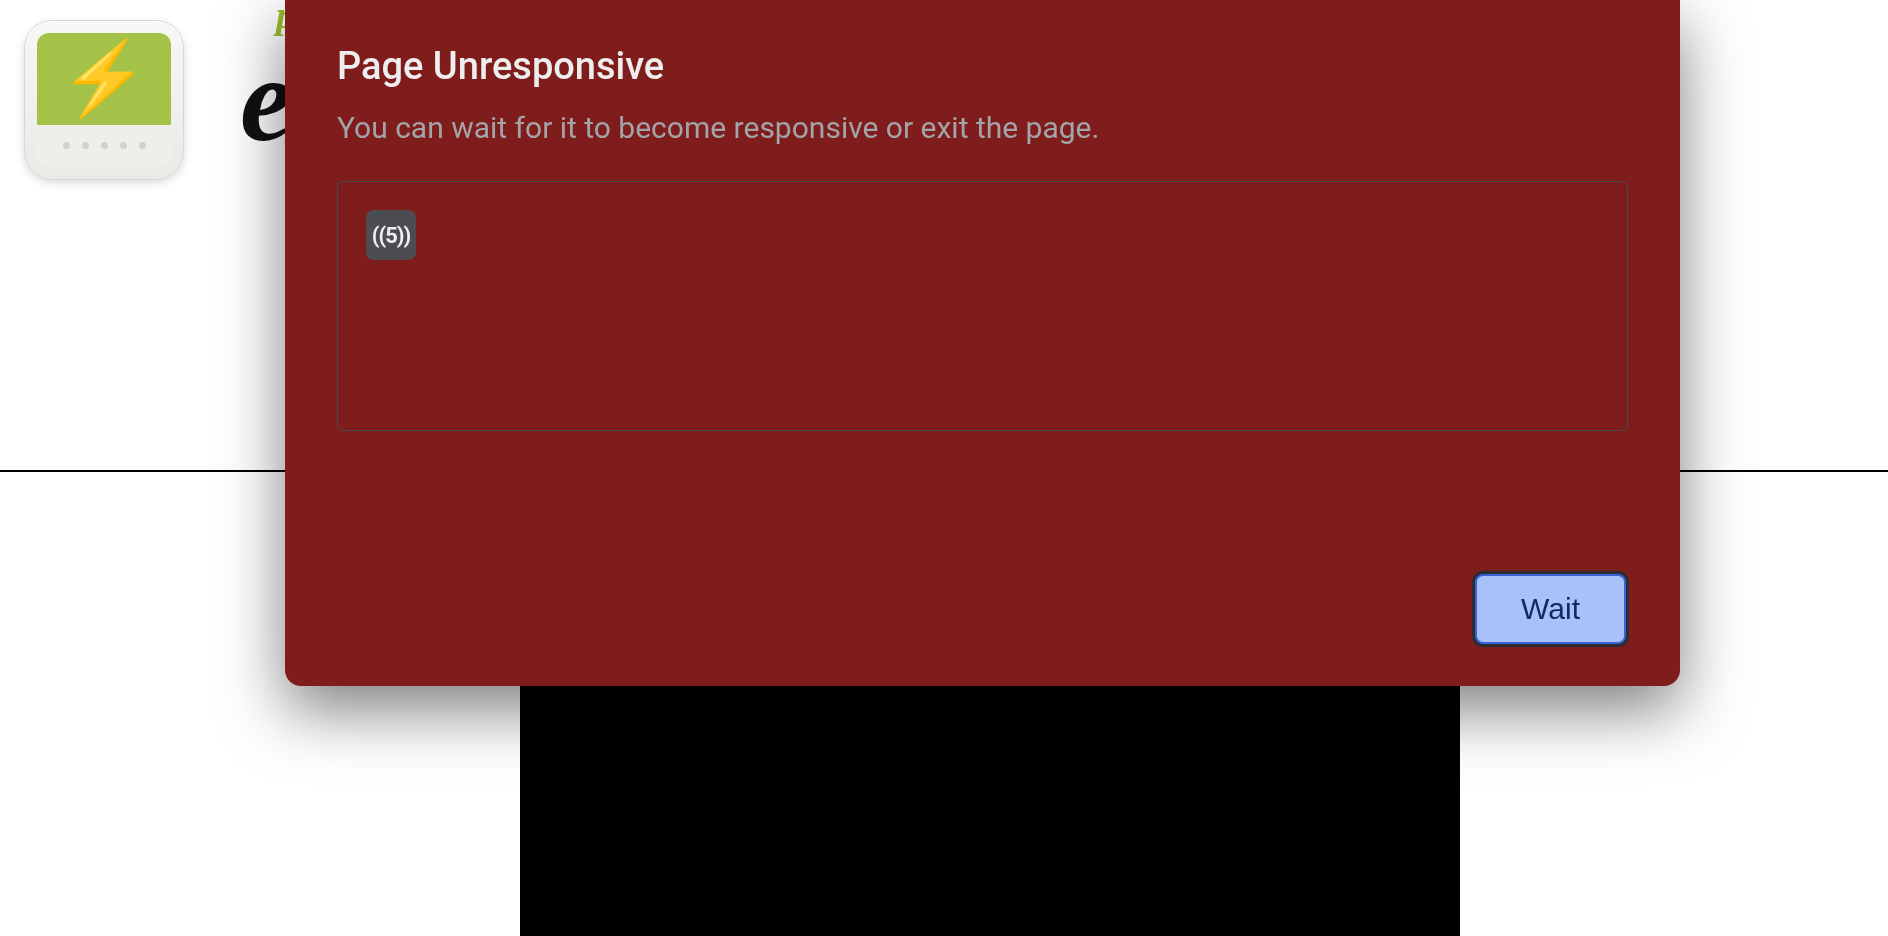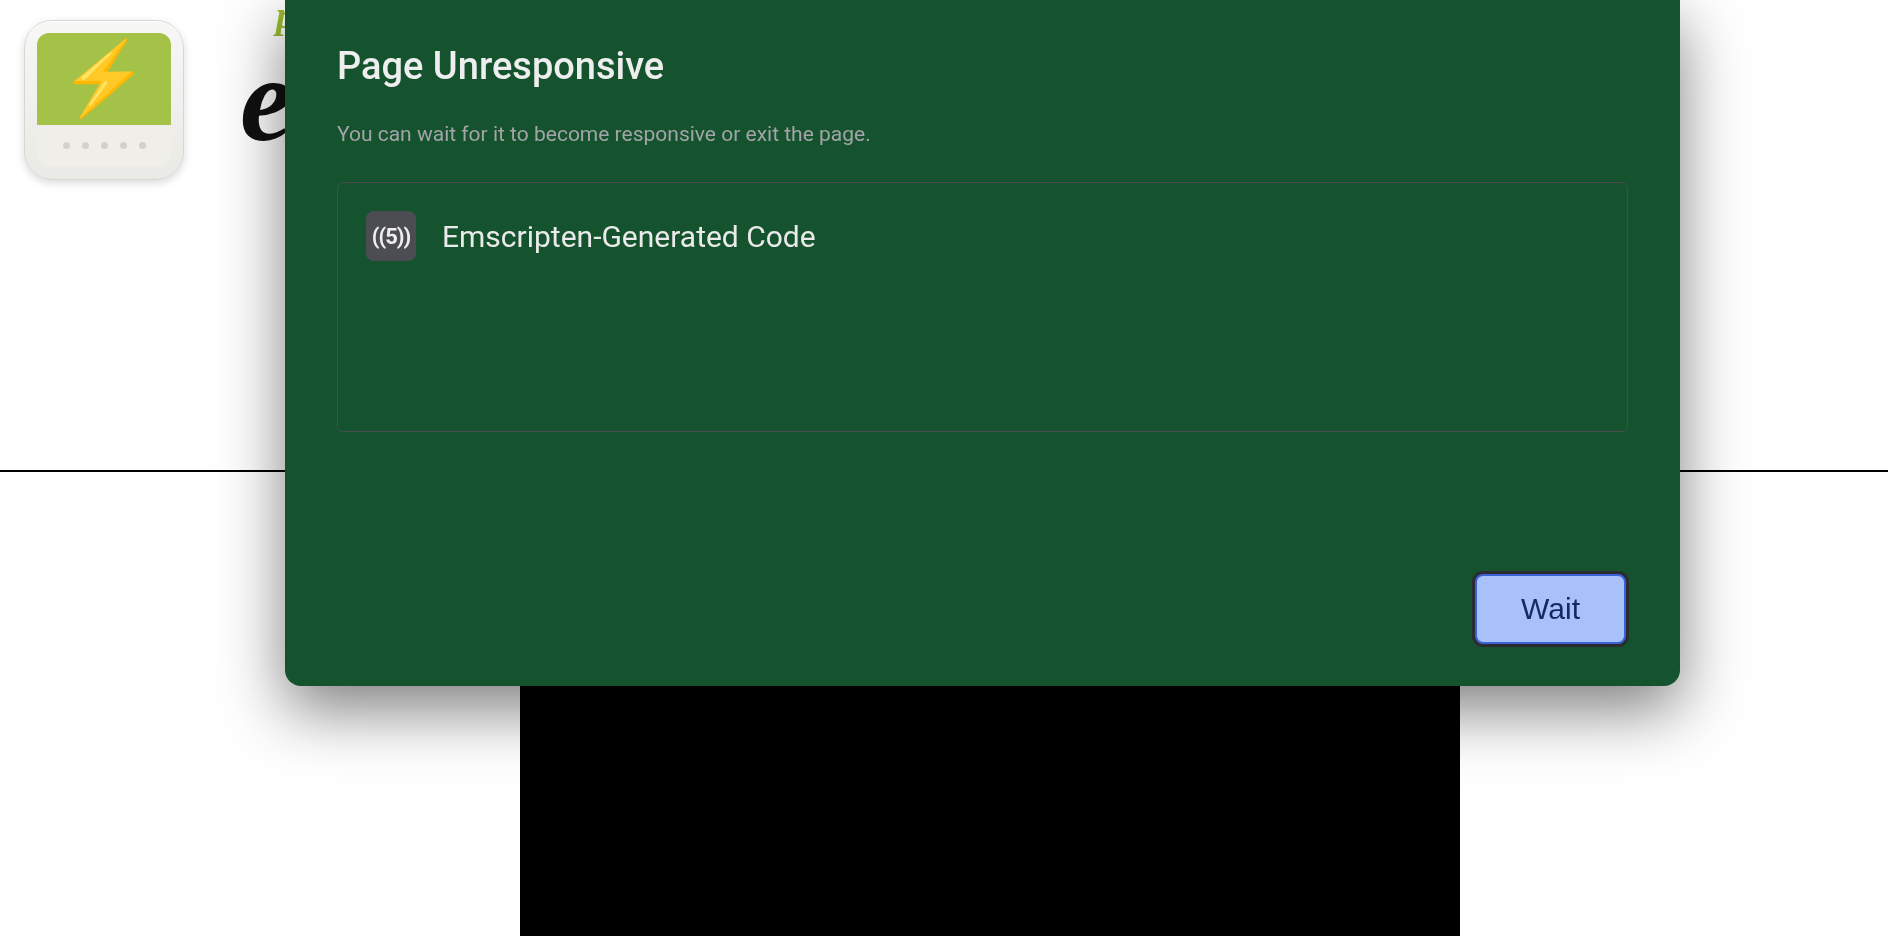--- a/index.html
+++ b/index.html
@@ -28,27 +28,27 @@
   .controls-row { position:absolute; right:430px; top:356px; }
   .fullscreen-btn { font: 32px Arial, sans-serif; padding:6px 18px; background:#efefef; border:1px solid #999; cursor:pointer; }
 
   .hr { position:absolute; left:0; right:0; top:470px; height:0; border-top:2px solid #000; }
 
   .canvas-shell { position:absolute; left:520px; top:560px; width:940px; height:380px; background:#000; }
 
   
   .dialog {
     position:absolute; left:285px; top:0; width:1395px; height:686px;
-    background:#14532d; color:#e9e9ea; border-radius:0 0 16px 16px;
+    background:#7f1d1d; color:#e9e9ea; border-radius:0 0 16px 16px;
     box-shadow:0 24px 64px rgba(0,0,0,.5);
     padding:44px 52px 40px 52px;
     display:flex; flex-direction:column;
   }
   .dialog h1 { font-size:38px; font-weight:500; color:#eee; margin-bottom:22px; }
-  .dialog .sub { font-size:21px; color:#a3a4a8; margin-bottom:36px;margin-top:12px; }
+  .dialog .sub { font-size:30px; color:#a3a4a8; margin-bottom:36px; }
   .proc-box { border:1px solid #4a4b50; border-radius:6px; padding:28px 28px; height:250px; }
   .proc-row { display:flex; align-items:center; gap:26px; }
   .proc-icon { width:50px; height:50px; background:#4c4d53; border-radius:8px; display:flex; align-items:center; justify-content:center; color:#eee; font-size:22px; font-weight:bold; letter-spacing:-1px; }
   .proc-label { font-size:30px; color:#eaeaea; }
   .btn-row { margin-top:auto; display:flex; justify-content:flex-end; gap:30px; padding-top:36px; }
   .btn { font-size:30px; padding:16px 44px; border-radius:10px; cursor:pointer; border:1px solid #4a4b50; background:transparent; color:#d8d9dc; }
   .btn-primary { background:#a9c1fb; color:#142a63; border:4px solid #3a61d6; outline:3px solid #2b2c30; outline-offset:-2px; font-weight:500; }
 </style>
 </head>
 <body>
@@ -84,21 +84,20 @@
 
   <div class="dialog" role="dialog">
     <h1>Page Unresponsive</h1>
     <div class="sub">You can wait for it to become responsive or exit the page.</div>
 
     <div class="proc-box">
       <div class="proc-row">
         <div class="proc-icon">
           <span>((5))</span>
         </div>
-        <div class="proc-label">Emscripten-Generated Code</div>
       </div>
     </div>
 
     <div class="btn-row">
       <button class="btn btn-primary">Wait</button>
     </div>
   </div>
 
 </div>
 

